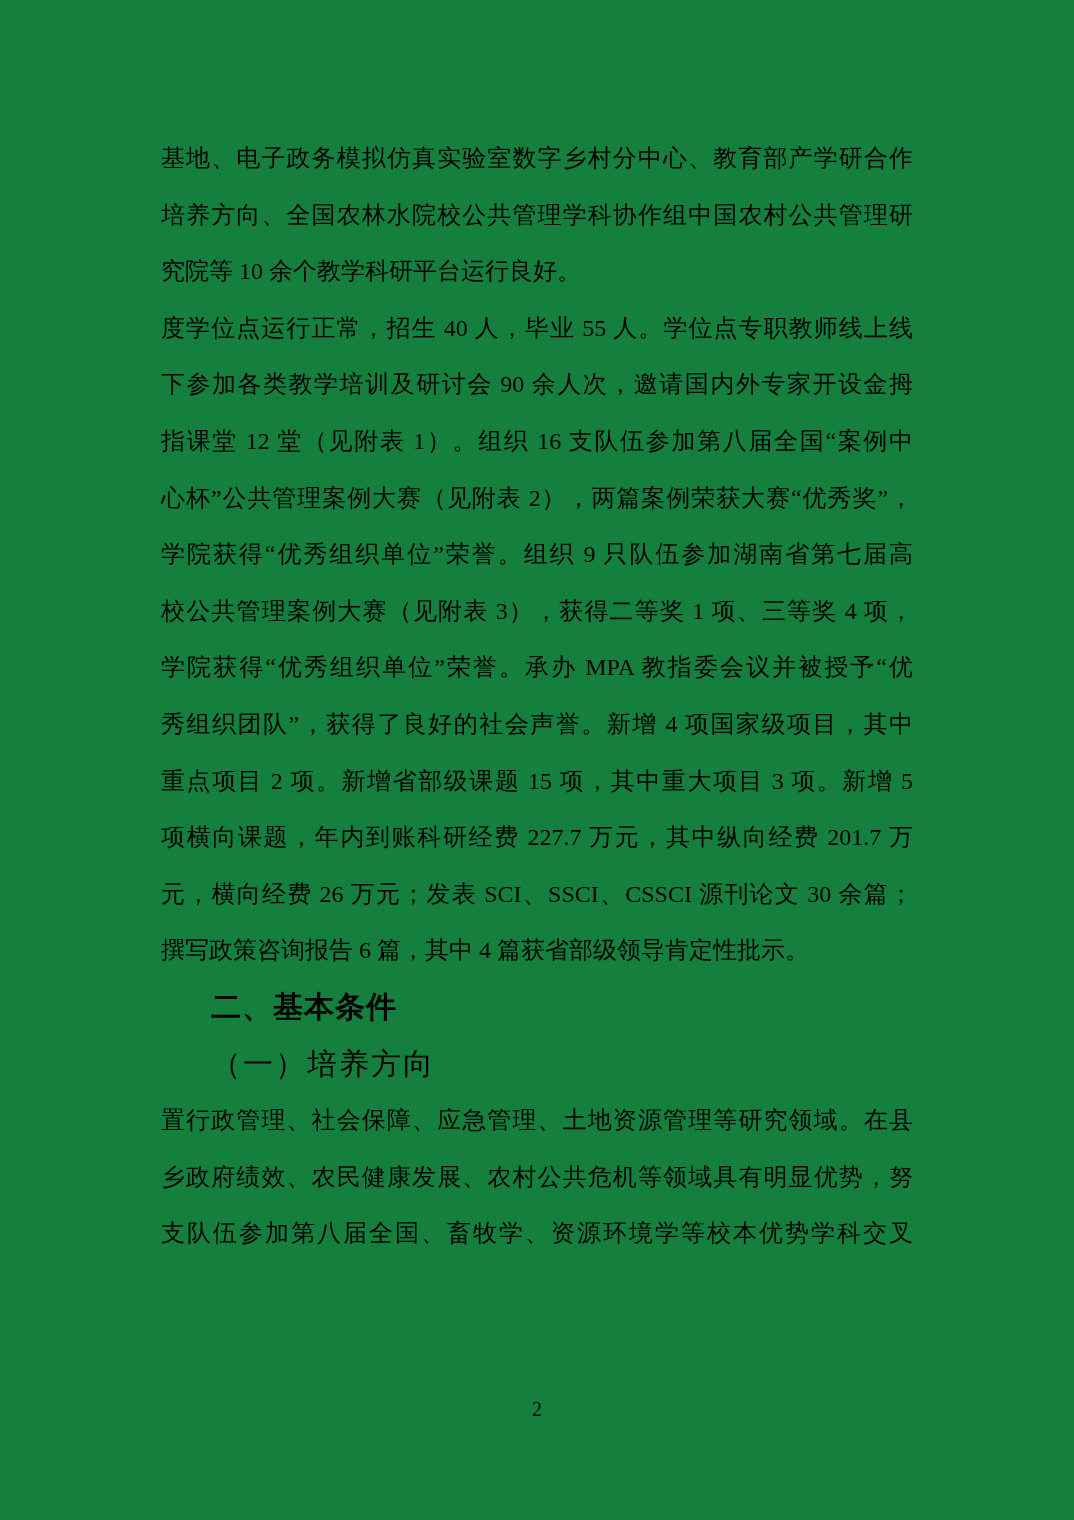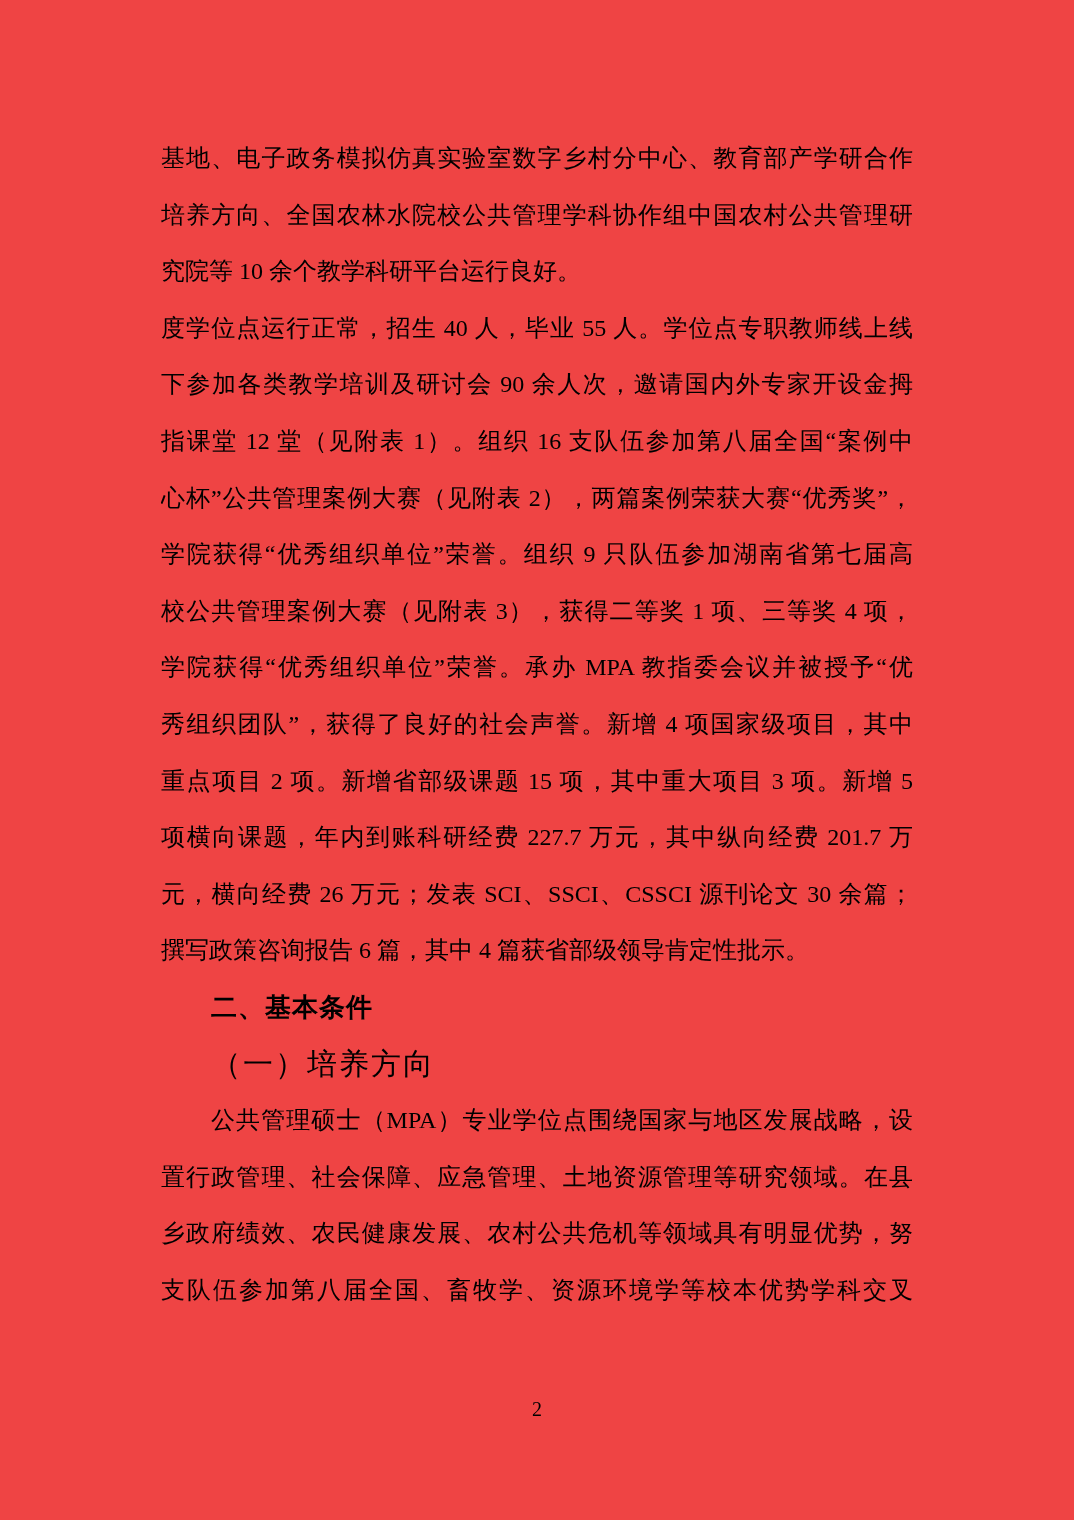--- a/index.html
+++ b/index.html
@@ -4,21 +4,21 @@
 <style>
   html, body {
     margin: 0;
     padding: 0;
     background: #ffffff;
   }
   .page {
     position: relative;
     width: 1074px;
     height: 1520px;
-    background: #ef4444;
+    background: #15803d;
     color: #000000;
     font-family: "Liberation Serif", "DejaVu Serif", serif;
     overflow: hidden;
   }
   .body-text {
     position: absolute;
     left: 161px;
     top: 130px;
     width: 752px;
   }
@@ -45,21 +45,21 @@
     padding-left: 50px;
   }
   .indent.j {
     
     box-sizing: border-box;
     width: 752px;
   }
   .section-heading {
     font-family: "Liberation Sans", "DejaVu Sans", sans-serif;
     font-weight: 700;
-    font-size: 26px;
+    font-size: 30px;
     letter-spacing: 1px;
   }
   .subsection-heading {
     font-size: 30px;
     letter-spacing: 2px;
   }
   .page-number {
     position: absolute;
     left: 0;
     top: 1394px;
@@ -94,21 +94,20 @@
       <div class="line j">项横向课题，年内到账科研经费 227.7 万元，其中纵向经费 201.7 万</div>
       <div class="line j">元，横向经费 26 万元；发表 SCI、SSCI、CSSCI 源刊论文 30 余篇；</div>
       <div class="line end">撰写政策咨询报告 6 篇，其中 4 篇获省部级领导肯定性批示。</div>
     </div>
 
     <div class="line indent section-heading">二、基本条件</div>
 
     <div class="line indent subsection-heading">（一）培养方向</div>
 
     <div>
-      <div class="line j indent">公共管理硕士（MPA）专业学位点围绕国家与地区发展战略，设</div>
       <div class="line j">置行政管理、社会保障、应急管理、土地资源管理等研究领域。在县</div>
       <div class="line j">乡政府绩效、农民健康发展、农村公共危机等领域具有明显优势，努</div>
       <div class="line j">支队伍参加第八届全国、畜牧学、资源环境学等校本优势学科交叉</div>
     </div>
 
   </div>
 
   <div class="page-number">2</div>
 </div>
 

